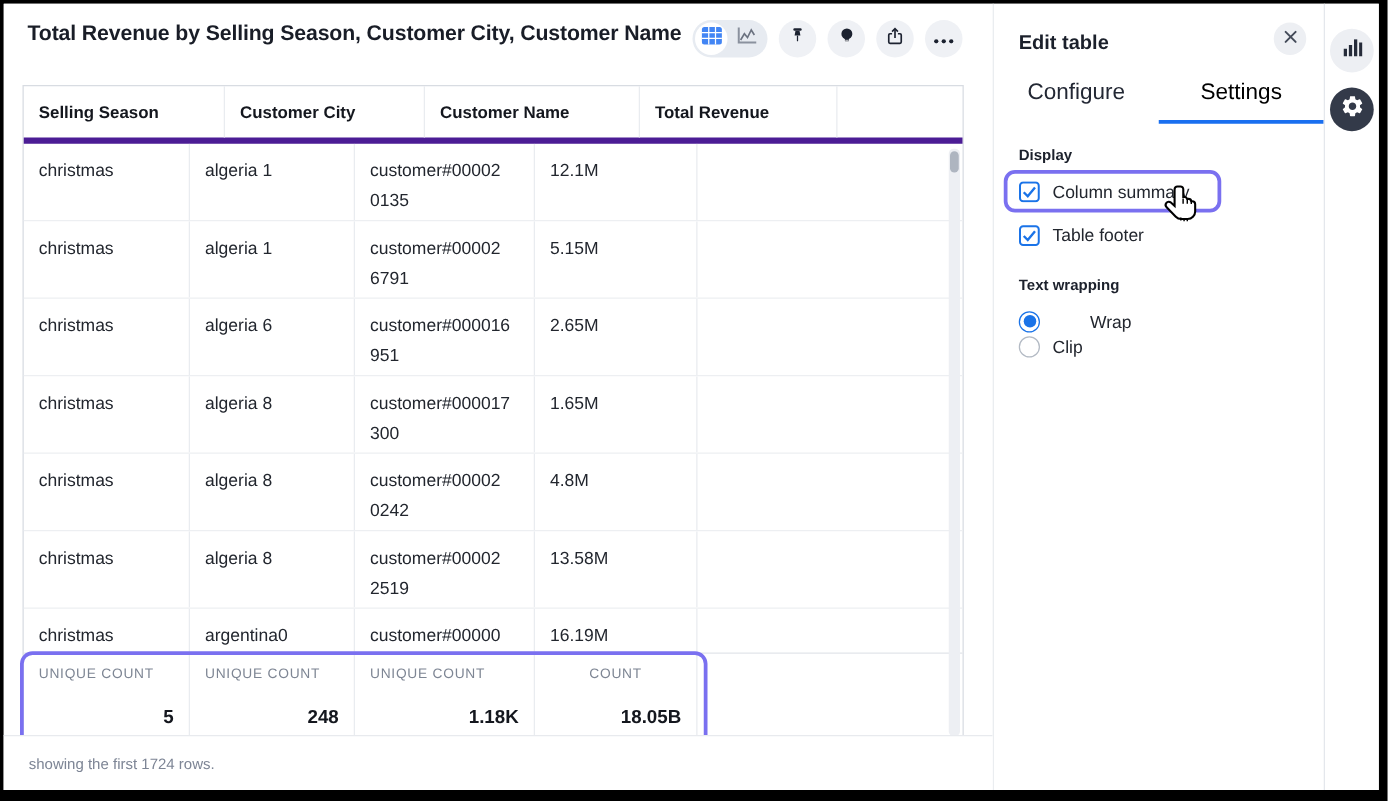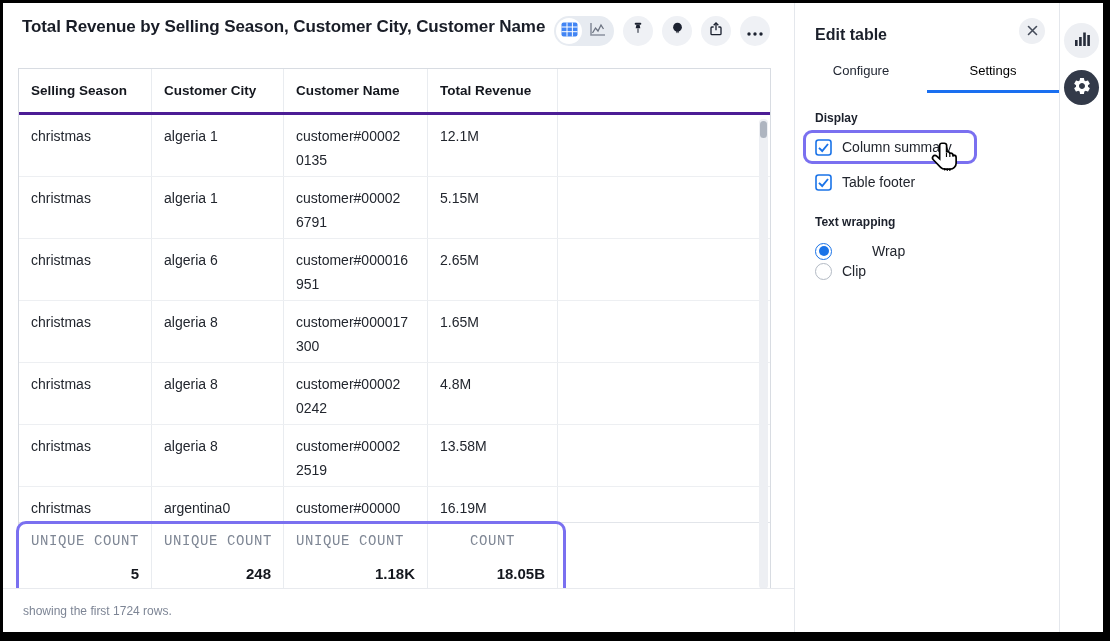--- a/index.html
+++ b/index.html
@@ -12,44 +12,44 @@
   .page-title { position:absolute; left:19px; top:14px; font-size:17px; font-weight:600; color:#191d27; letter-spacing:-0.1px; }
 
   .toolbar { position:absolute; top:13px; right:24px; display:flex; align-items:center; gap:9px; }
   .seg { width:60px; height:30px; border-radius:15px; background:#e7ebf1; display:flex; align-items:center; padding:2px; gap:2px; }
   .segbtn { width:26px; height:26px; border-radius:50%; display:flex; align-items:center; justify-content:center; }
   .segbtn.active { background:#fff; }
   .circbtn { width:30px; height:30px; border-radius:50%; background:#eff1f5; display:flex; align-items:center; justify-content:center; }
 
   
   .data-table { position:absolute; left:15px; top:65px; width:753px; background:#fff; border:1px solid #d8dce2; }
-  .thead { display:flex; height:46px; border-bottom:3px solid #4c1d95; }
+  .thead { display:flex; height:46px; border-bottom:5px solid #4c1d95;gap:28px; }
   .th { font-size:13.5px; font-weight:700; color:#14171e; display:flex; align-items:center; padding-left:12px; }
   .c1{width:132px;} .c2{width:132px;} .c3{width:144px;} .c4{width:130px;} .c5{flex:1;}
   .c2,.c3,.c4,.c5 { border-left:1px solid #e9ecf0; }
   .trow { display:flex; border-bottom:1px solid #edeff2; overflow:hidden; }
   .trow.h2 { height:62px; } .trow.h1 { height:35px; border-bottom:none; }
   .td { font-size:14px; color:#22262e; padding:9px 10px 0 12px; line-height:24px; }
   .tsummary { display:flex; height:69px; border-top:1px solid #e2e5ea; }
   .sumcell { display:flex; flex-direction:column; justify-content:space-between; padding:10px 12px 9px 12px; }
-  .sumlabel { font-family:Liberation Mono, monospace; font-size:14px; color:#7e8694; letter-spacing:0.6px; white-space:nowrap; }
+  .sumlabel { font-family:Liberation Sans, sans-serif; font-size:11px; color:#7e8694; letter-spacing:0.6px; white-space:nowrap; }
   .sumvalue { font-size:15px; font-weight:700; color:#14171e; text-align:right; }
   .sumcell.c4 .sumlabel { text-align:center; }
   .summary-annotation { position:absolute; left:-3px; top:452px; width:550px; height:78px; border:3px solid #7a70f0; border-radius:10px; pointer-events:none; }
   .sb-track { position:absolute; right:2px; top:50px; bottom:2px; width:9px; background:#edeff3; border-radius:4px; }
   .sb-thumb { position:absolute; top:2px; left:1px; width:7px; height:17px; background:#aeb5c0; border-radius:4px; }
   .footer-note { position:absolute; left:0; right:0; bottom:0; height:44px; background:#fff; border-top:1px solid #e8eaee; display:flex; align-items:center; padding-left:20px; font-size:12px; color:#7d8595; }
 
   
   .edit-panel { width:265px; border-left:1px solid #e4e7ec; background:#fff; }
   .panel-header { display:flex; justify-content:space-between; align-items:flex-end; padding:15px 14px 0 20px; }
   .panel-title { font-size:16px; font-weight:600; color:#1b202b; }
   .close-btn { width:26px; height:26px; border-radius:50%; background:#edeff3; display:flex; align-items:center; justify-content:center; }
   .tabs { display:flex; margin-top:9px; }
-  .tab { flex:1; text-align:center; padding:10px 0 12px; font-size:13px; font-weight:500; color:#232834; border-bottom:3px solid transparent; }
+  .tab { flex:1; text-align:center; padding:10px 0 12px; font-size:18px; font-weight:500; color:#232834; border-bottom:3px solid transparent; }
   .tab.active { color:#000000; border-bottom-color:#1a6ff0; }
   .panel-body { padding:18px 18px 0 20px; }
   .section-heading { font-size:12px; font-weight:700; color:#1c212c; margin-bottom:12px; }
   .opt-row { display:flex; align-items:center; gap:10px; margin-bottom:15px; position:relative; height:20px; }
   .opt-label { font-size:14px; color:#22262e; }
   .annotation { position:absolute; left:-12px; top:-7px; width:174px; height:34px; border:3px solid #7a70f0; border-radius:9px; pointer-events:none; display:none; }
   .opt-row.highlighted .annotation { display:block; }
   .cursor-overlay { position:absolute; left:114px; top:3px; width:36px; height:36px; pointer-events:none; z-index:3; }
   .tw-heading { margin-top:23px; }
   .radio { width:17px; height:17px; border-radius:50%; border:1.5px solid #b3bac4; position:relative; flex:none; }

